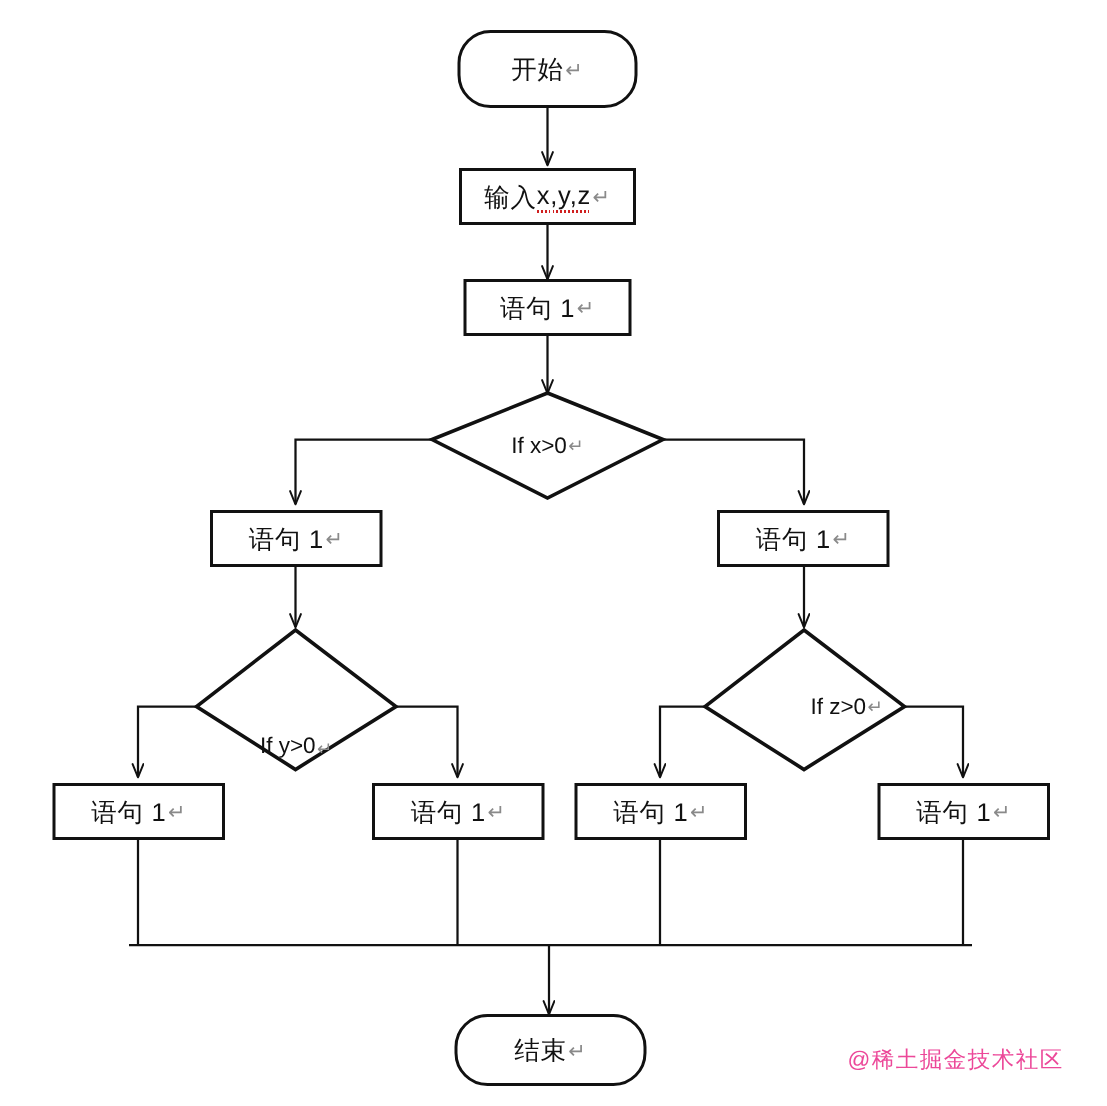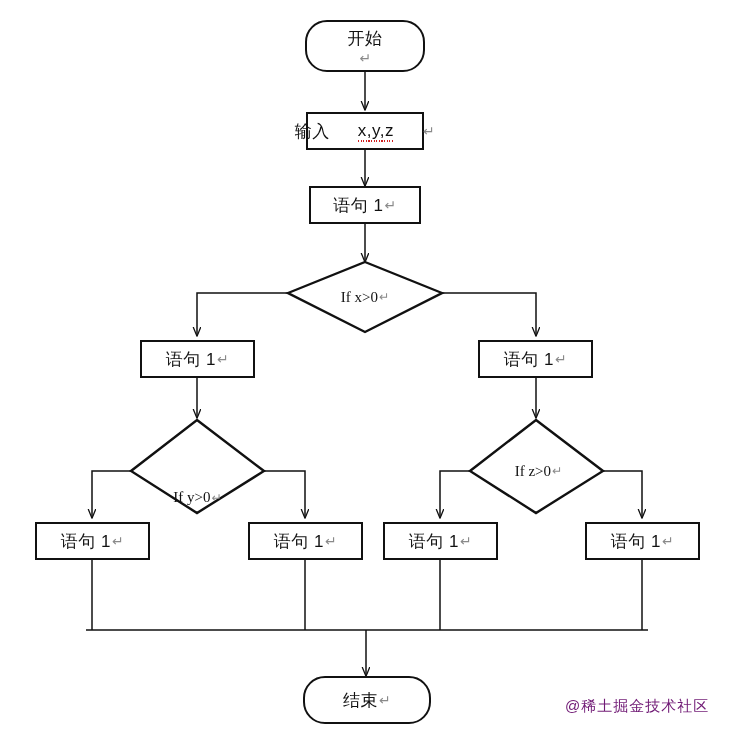--- a/index.html
+++ b/index.html
@@ -58,42 +58,41 @@
     display: flex;
     align-items: center;
     justify-content: center;
     font-size: 15px;
     color: #111111;
     z-index: 3;
   }
   .node-decision .dtext {
     position: relative;
     z-index: 4;
-    font-family: Liberation Serif, serif;
   }
   .pilcrow {
     color: #8a8a8a;
     font-size: 0.82em;
     margin-left: 1px;
     vertical-align: baseline;
   }
   .spellcheck {
     position: relative;
     padding-bottom: 1px;
     background-image: repeating-linear-gradient(
         to right,
         #d02020 0px, #d02020 1.2px,
         rgba(255,255,255,0) 1.2px, rgba(255,255,255,0) 2.6px);
     background-position: left bottom;
     background-size: 100% 1.6px;
     background-repeat: repeat-x;
   }
   .watermark {
     position: absolute;
-    color: #701a75;
+    color: #ec4899;
     font-size: 15px;
     letter-spacing: 1px;
     user-select: none;
   }
 </style>
 </head>
 <body>
 
 <div id="canvas">
 
@@ -136,26 +135,26 @@
       <path d="M366,630 L366,676" marker-end="url(#ah)"></path>
     </g>
 
     <g fill="#ffffff" stroke="#111111" stroke-width="2.4" stroke-linejoin="miter">
       <polygon points="365,262 442,293 365,332 288,293"></polygon>
       <polygon points="197,420 264,471 197,513 131,471"></polygon>
       <polygon points="536,420 603,471 536,513 470,471"></polygon>
     </g>
   </svg>
 
-  <div class="node node-terminal" style="left:305px; top:20px; width:120px; height:52px;flex-direction:column;">
+  <div class="node node-terminal" style="left:305px; top:20px; width:120px; height:52px;">
     <span>开始</span>
       <span class="pilcrow">↵</span>
   </div>
 
-  <div class="node node-io" style="left:306px; top:112px; width:118px; height:38px;gap:28px;">
+  <div class="node node-io" style="left:306px; top:112px; width:118px; height:38px;">
     <span>输入 </span>
       <span class="spellcheck">x,y,z</span>
       <span class="pilcrow">↵</span>
   </div>
 
   <div class="node node-process" style="left:309px; top:186px; width:112px; height:38px;">
     <span>语句 1</span>
       <span class="pilcrow">↵</span>
   </div>
 
@@ -172,21 +171,21 @@
   <div class="node node-process" style="left:478px; top:340px; width:115px; height:38px;">
     <span>语句 1</span>
       <span class="pilcrow">↵</span>
   </div>
 
   <div class="node-decision" style="left:131px; top:436px; width:133px; height:70px;align-items:flex-end;">
     <span class="dtext">If y&gt;0</span>
       <span class="dtext pilcrow">↵</span>
   </div>
 
-  <div class="node-decision" style="left:472px; top:436px; width:133px; height:70px;">
+  <div class="node-decision" style="left:498px; top:436px; width:133px; height:70px;">
     <span class="dtext">If z&gt;0</span>
       <span class="dtext pilcrow">↵</span>
   </div>
 
   <div class="node node-process" style="left:35px; top:522px; width:115px; height:38px;">
     <span>语句 1</span>
       <span class="pilcrow">↵</span>
   </div>
 
   <div class="node node-process" style="left:248px; top:522px; width:115px; height:38px;">

